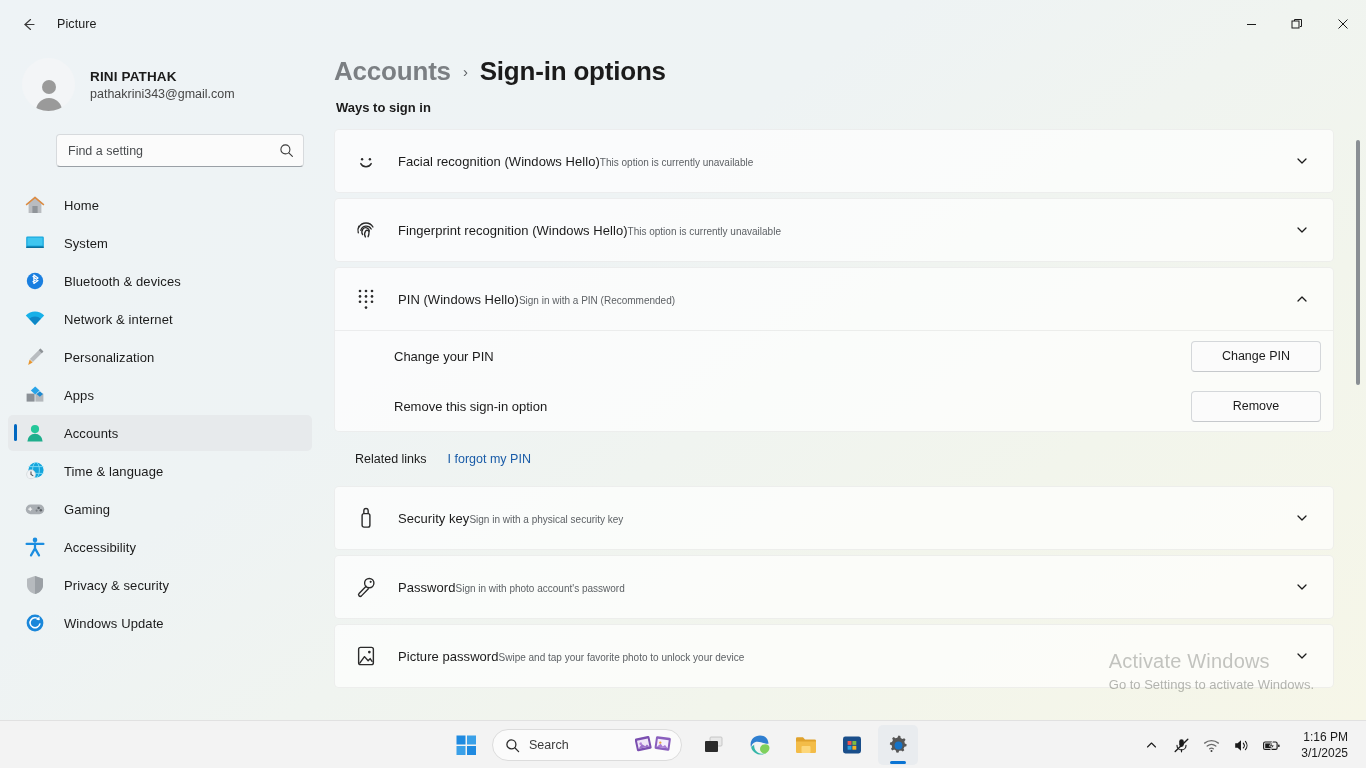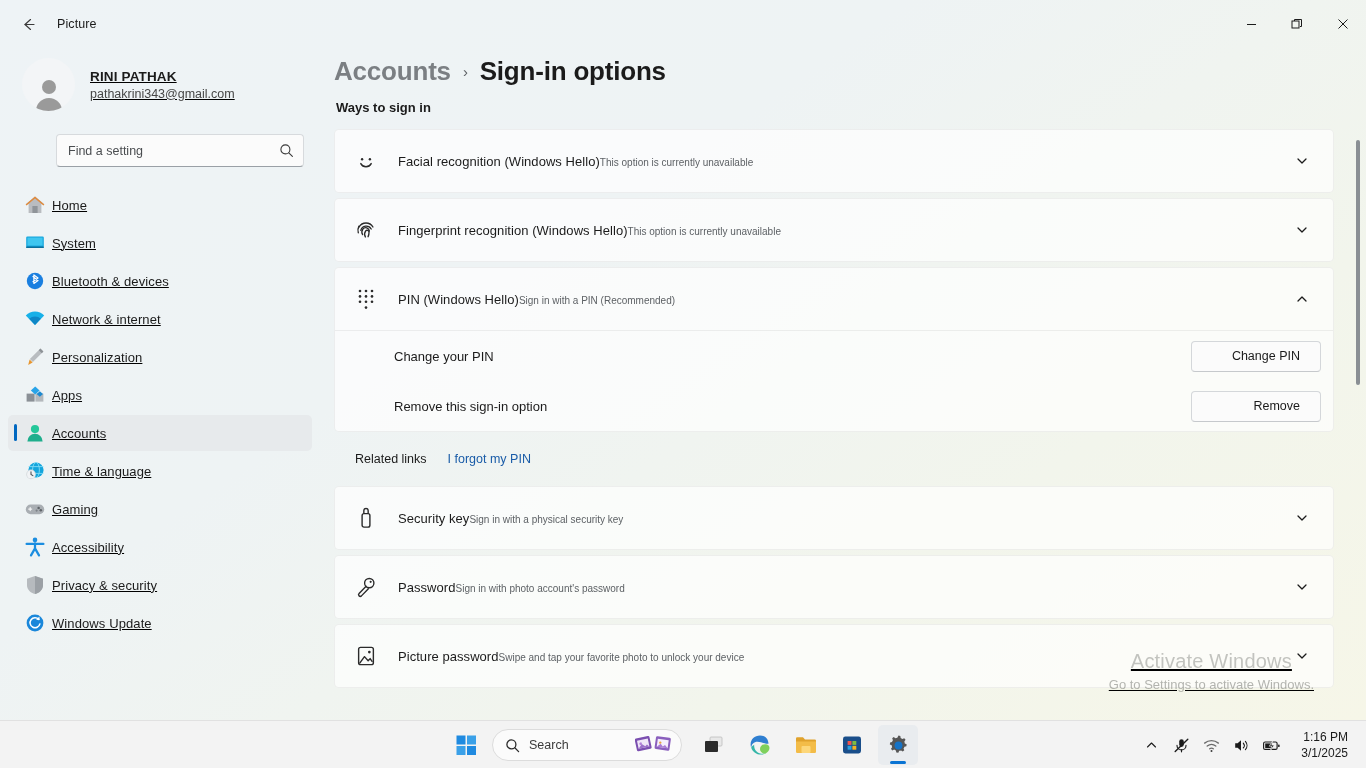--- a/index.html
+++ b/index.html
@@ -52,21 +52,20 @@
     display: flex; align-items: center; justify-content: center;
     cursor: pointer;
   }
 
   
   #sidebar {
     position: absolute;
     left: 0; top: 48px;
     width: 320px; height: 672px;
     padding: 0;
-    text-decoration: underline;
   }
   #account-block {
     display: flex;
     align-items: center;
     margin: 10px 0 0 22px;
   }
   #avatar {
     width: 53px; height: 53px;
     border-radius: 50%;
     background: #f3f5f7;
@@ -138,21 +137,21 @@
     width: 3px; height: 17px;
     border-radius: 2px;
     background: #0067c0;
   }
   .nav-icon {
     width: 22px; height: 22px;
     display: flex; align-items: center; justify-content: center;
     flex: none;
   }
   .nav-label {
-    margin-left: 6px;
+    margin-left: 18px;
     font-size: 13px;
     color: #1b1b1b;
     letter-spacing: .1px;
   }
 
   
   #content {
     position: absolute;
     left: 320px; top: 48px;
     width: 1046px; height: 672px;
@@ -242,21 +241,20 @@
     height: 31px;
     padding: 0 20px;
     border: 1px solid #d4d7da;
     border-bottom-color: #c6c9cc;
     border-radius: 4px;
     background: #fbfbfb;
     font-size: 12.5px;
     font-family: "Liberation Sans", sans-serif;
     color: #1b1b1b;
     cursor: pointer;
-    text-align: right;
   }
 
   #related-links-row {
     height: 44px;
     display: flex;
     align-items: center;
     padding-left: 21px;
     margin-bottom: 5px;
   }
   #related-links-label {
@@ -268,23 +266,22 @@
     font-size: 12.5px;
     color: #1a5ca8;
     text-decoration: none;
     cursor: pointer;
   }
 
   
   #watermark {
     position: absolute;
     right: 52px; bottom: 28px;
-    text-align: center;
+    text-align: left;
     pointer-events: none;
-    text-decoration: underline;
   }
   #watermark-title {
     font-size: 20px;
     color: rgba(100,102,96,.38);
     letter-spacing: .2px;
   }
   #watermark-sub {
     font-size: 13px;
     color: rgba(100,102,96,.48);
     margin-top: 4px;

